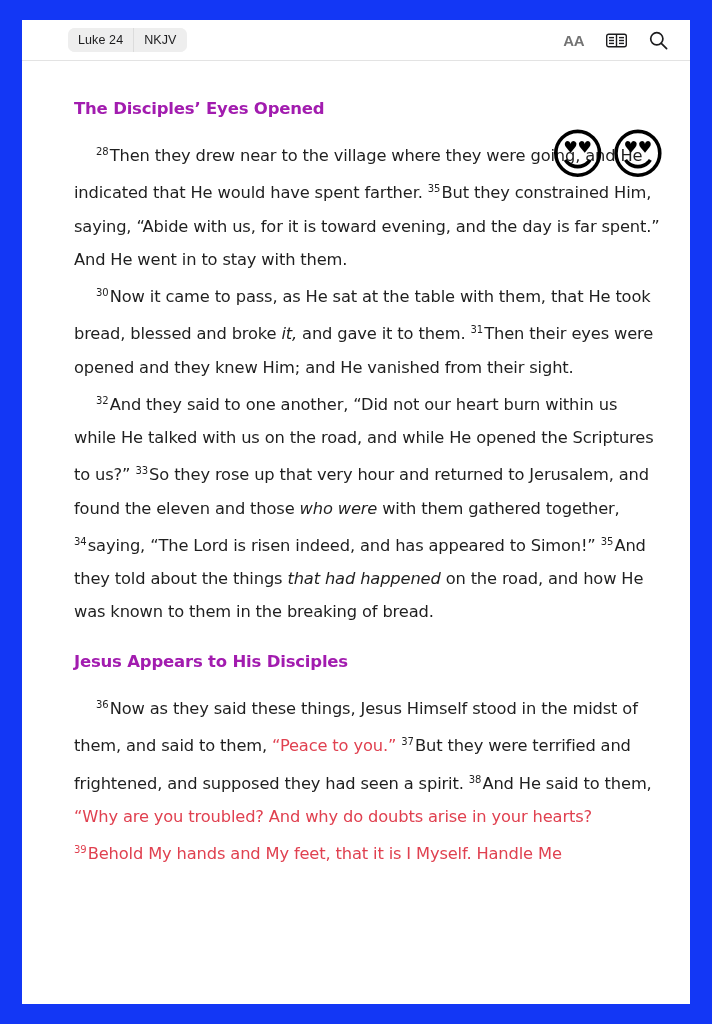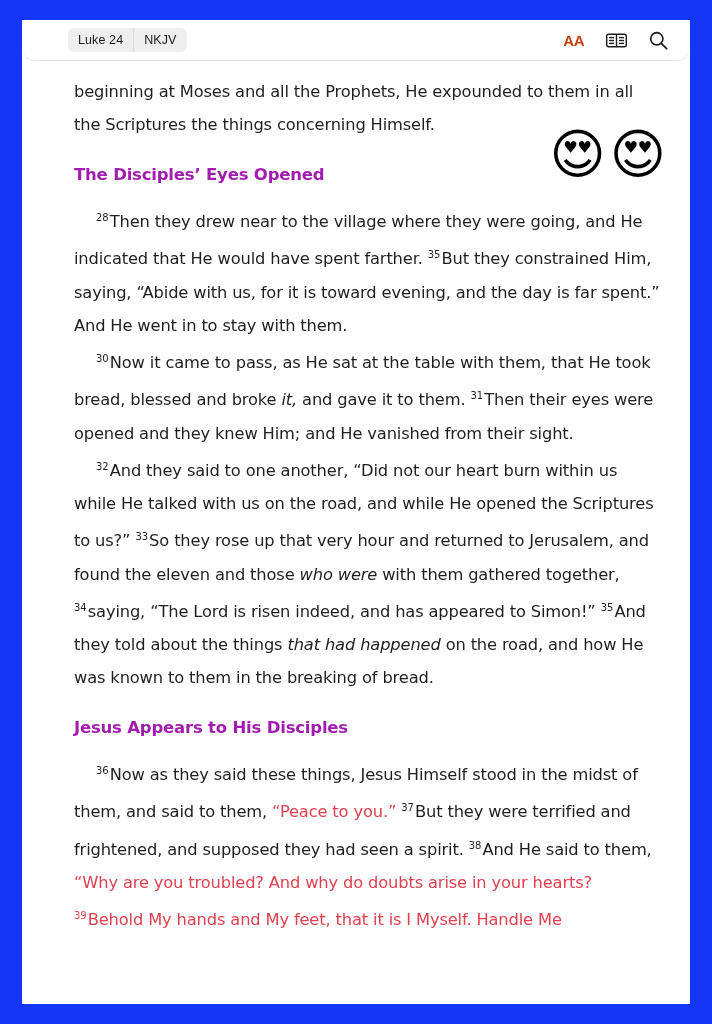--- a/index.html
+++ b/index.html
@@ -18,21 +18,20 @@
     overflow: hidden;
   }
   
   #header {
     position: relative;
     height: 41px;
     border-bottom: 1px solid #e3e3e3;
     display: flex;
     align-items: center;
     padding: 0 22px 0 46px;
-    border-radius: 13px;
   }
   .ref-group {
     display: flex;
     align-items: stretch;
     border-radius: 7px;
     overflow: hidden;
     background: #eeeeee;
     height: 24px;
   }
   .ref-chip {
@@ -43,21 +42,21 @@
     background: #eeeeee;
     letter-spacing: 0.1px;
   }
   .ref-chip.first { border-right: 1px solid #dcdcdc; }
   .header-spacer { flex: 1; }
   .header-icons {
     display: flex; align-items: center; gap: 22px;
   }
   .icon-btn {
     display: flex; align-items: center; justify-content: flex-start;
-    color: #c2410c;
+    color: #737373;
     height: 24px;
   }
   .aa-icon {
     font-size: 15px;
     font-weight: bold;
     letter-spacing: -0.5px;
     line-height: 1;
   }
   
   #content {
@@ -139,21 +138,20 @@
         <svg width="19" height="19" viewBox="0 0 19 19" fill="none" stroke="#1c1c1e" stroke-width="1.7">
           <circle cx="7.8" cy="7.8" r="6.1"></circle>
           <line x1="12.3" y1="12.3" x2="17.6" y2="17.6" stroke-linecap="round"></line>
         </svg>
       </div>
     </div>
   </div>
 
   <div id="content">
 
-    <p class="para noindent">beginning at Moses and all the Prophets, He expounded to them in all the Scriptures the things concerning Himself.</p>
 
     <h3 class="heading">The Disciples’ Eyes Opened</h3>
 
     <p class="para"><span class="vnum">28</span><span>Then they drew near to the village where they were going, and He indicated that He would have spent farther. </span><span class="vnum">35</span><span>But they constrained Him, saying, “Abide with us, for it is toward evening, and the day is far spent.” And He went in to stay with them.</span></p>
 
     <p class="para"><span class="vnum">30</span><span>Now it came to pass, as He sat at the table with them, that He took bread, blessed and broke </span><span class="it">it,</span><span> and gave it to them. </span><span class="vnum">31</span><span>Then their eyes were opened and they knew Him; and He vanished from their sight.</span></p>
 
     <p class="para"><span class="vnum">32</span><span>And they said to one another, “Did not our heart burn within us while He talked with us on the road, and while He opened the Scriptures to us?” </span><span class="vnum">33</span><span>So they rose up that very hour and returned to Jerusalem, and found the eleven and those </span><span class="it">who were</span><span> with them gathered together, </span><span class="vnum">34</span><span>saying, “The Lord is risen indeed, and has appeared to Simon!” </span><span class="vnum">35</span><span>And they told about the things </span><span class="it">that had happened</span><span> on the road, and how He was known to them in the breaking of bread.</span></p>
 
     <h3 class="heading">Jesus Appears to His Disciples</h3>

